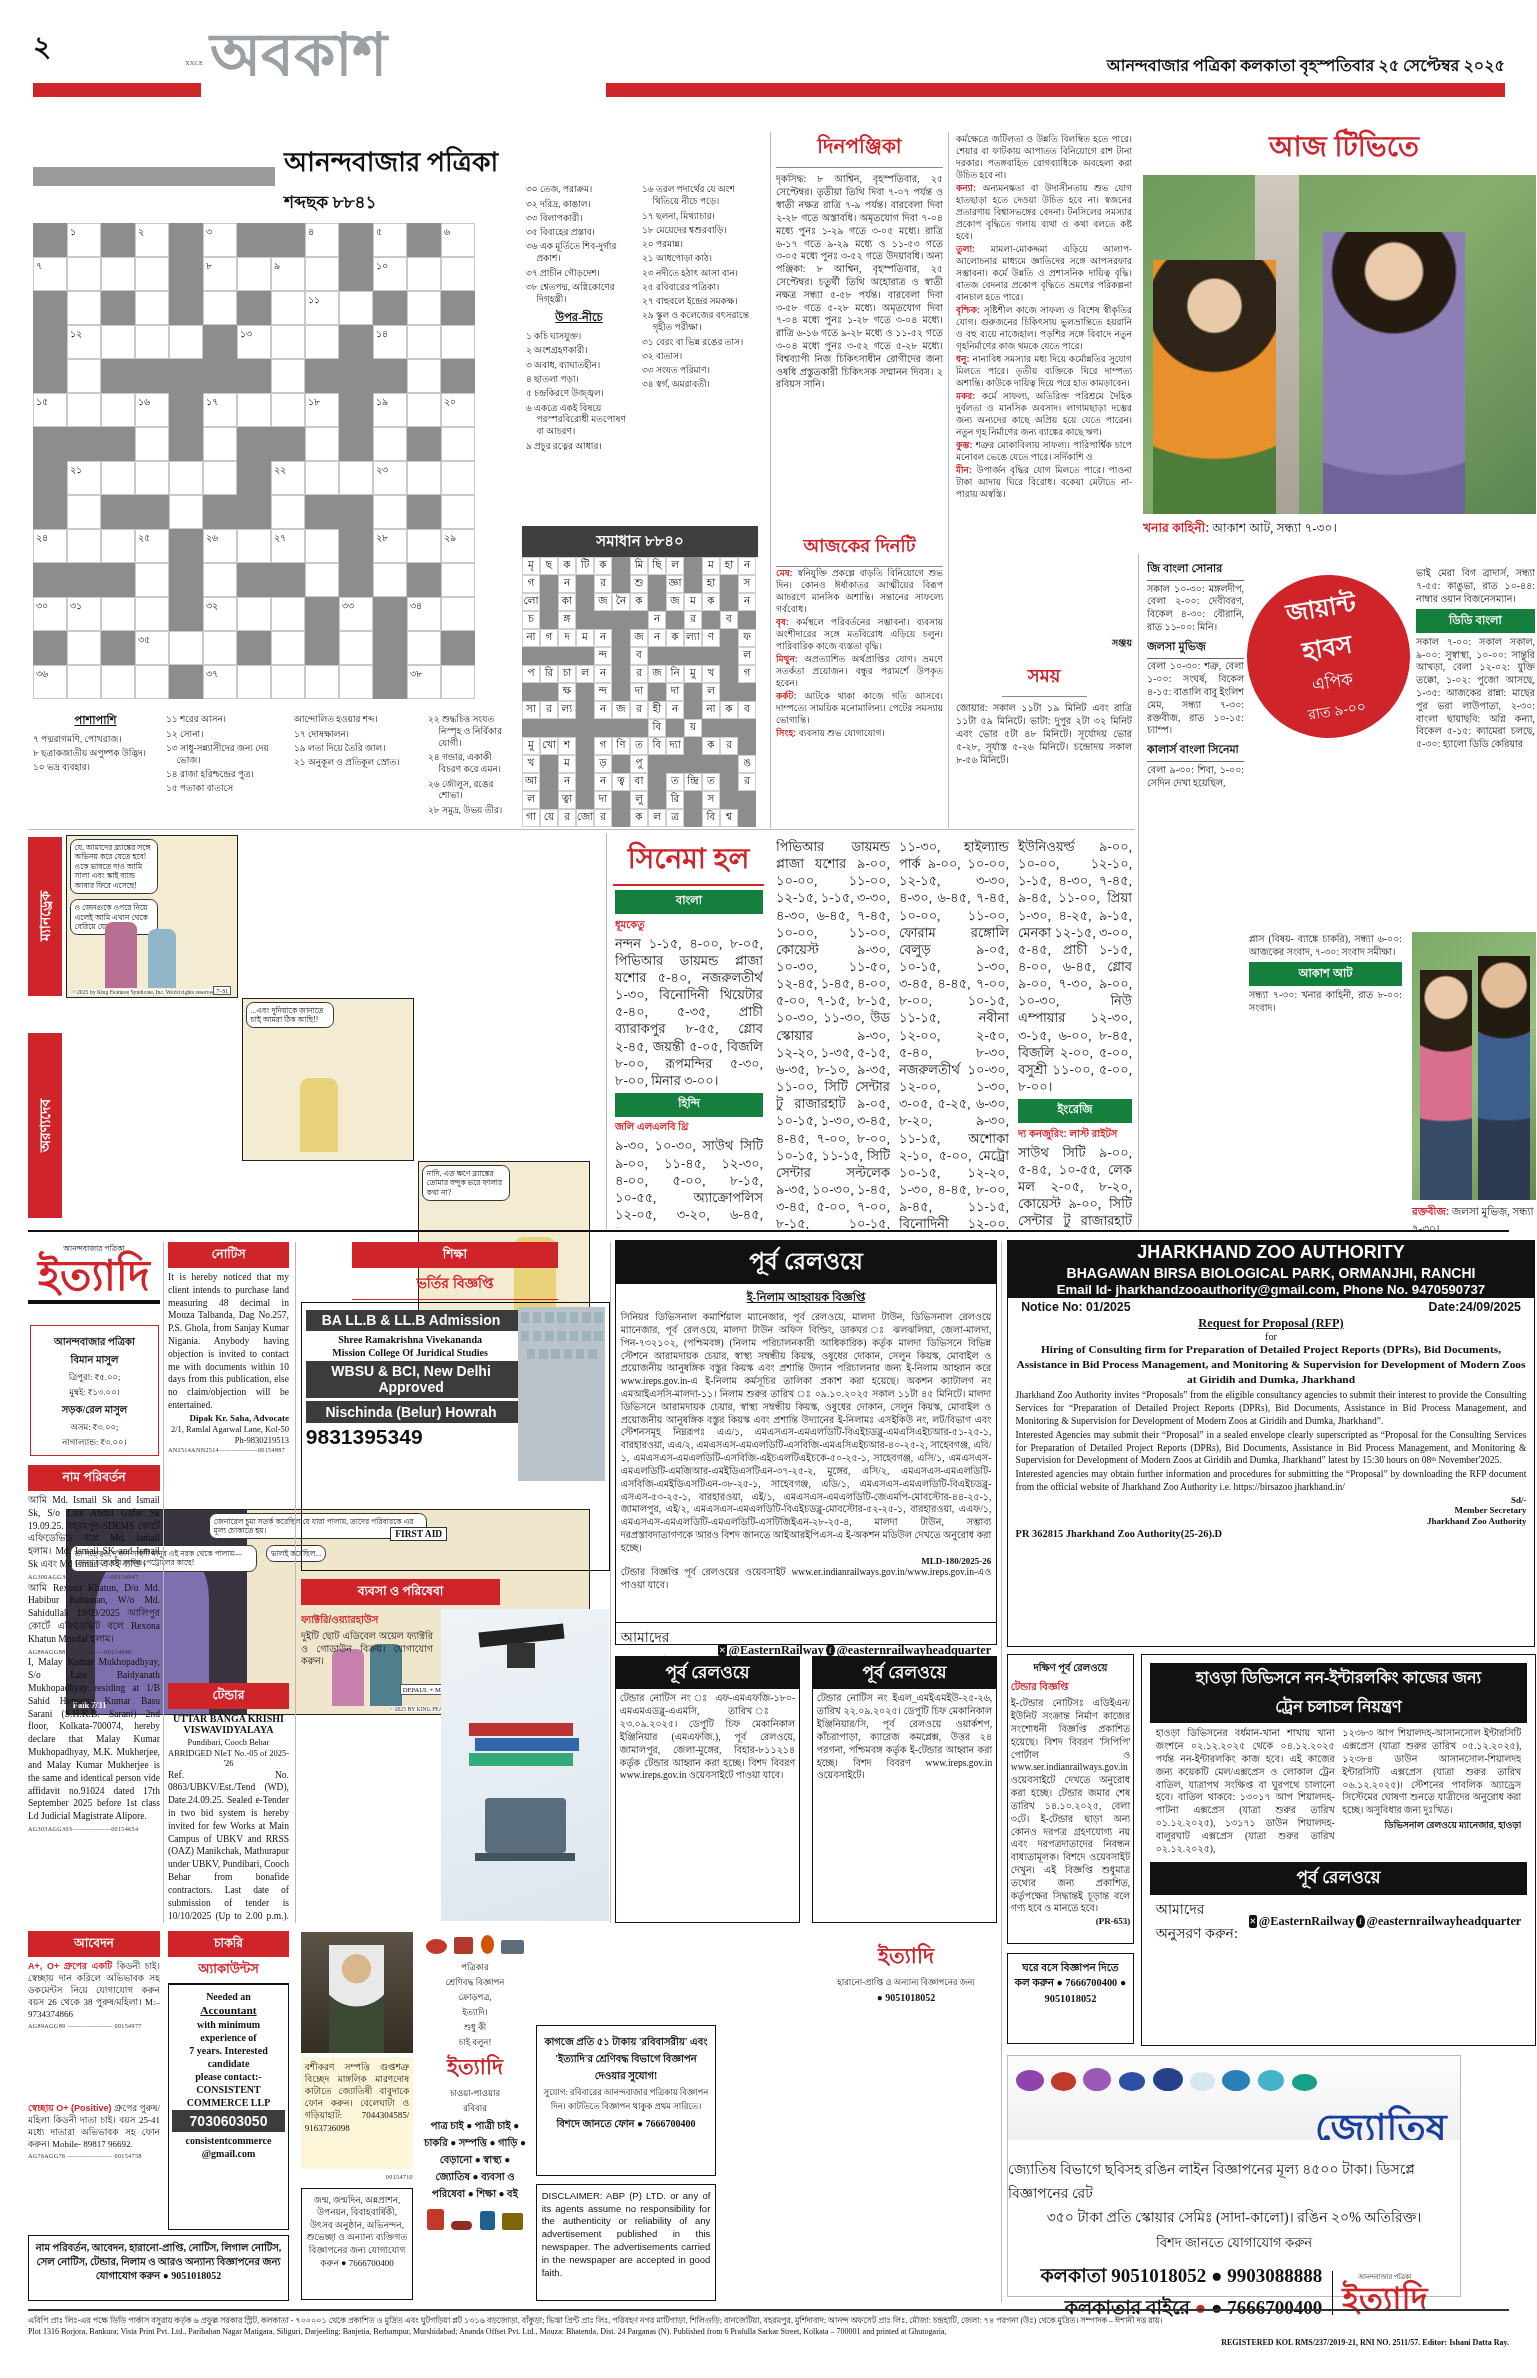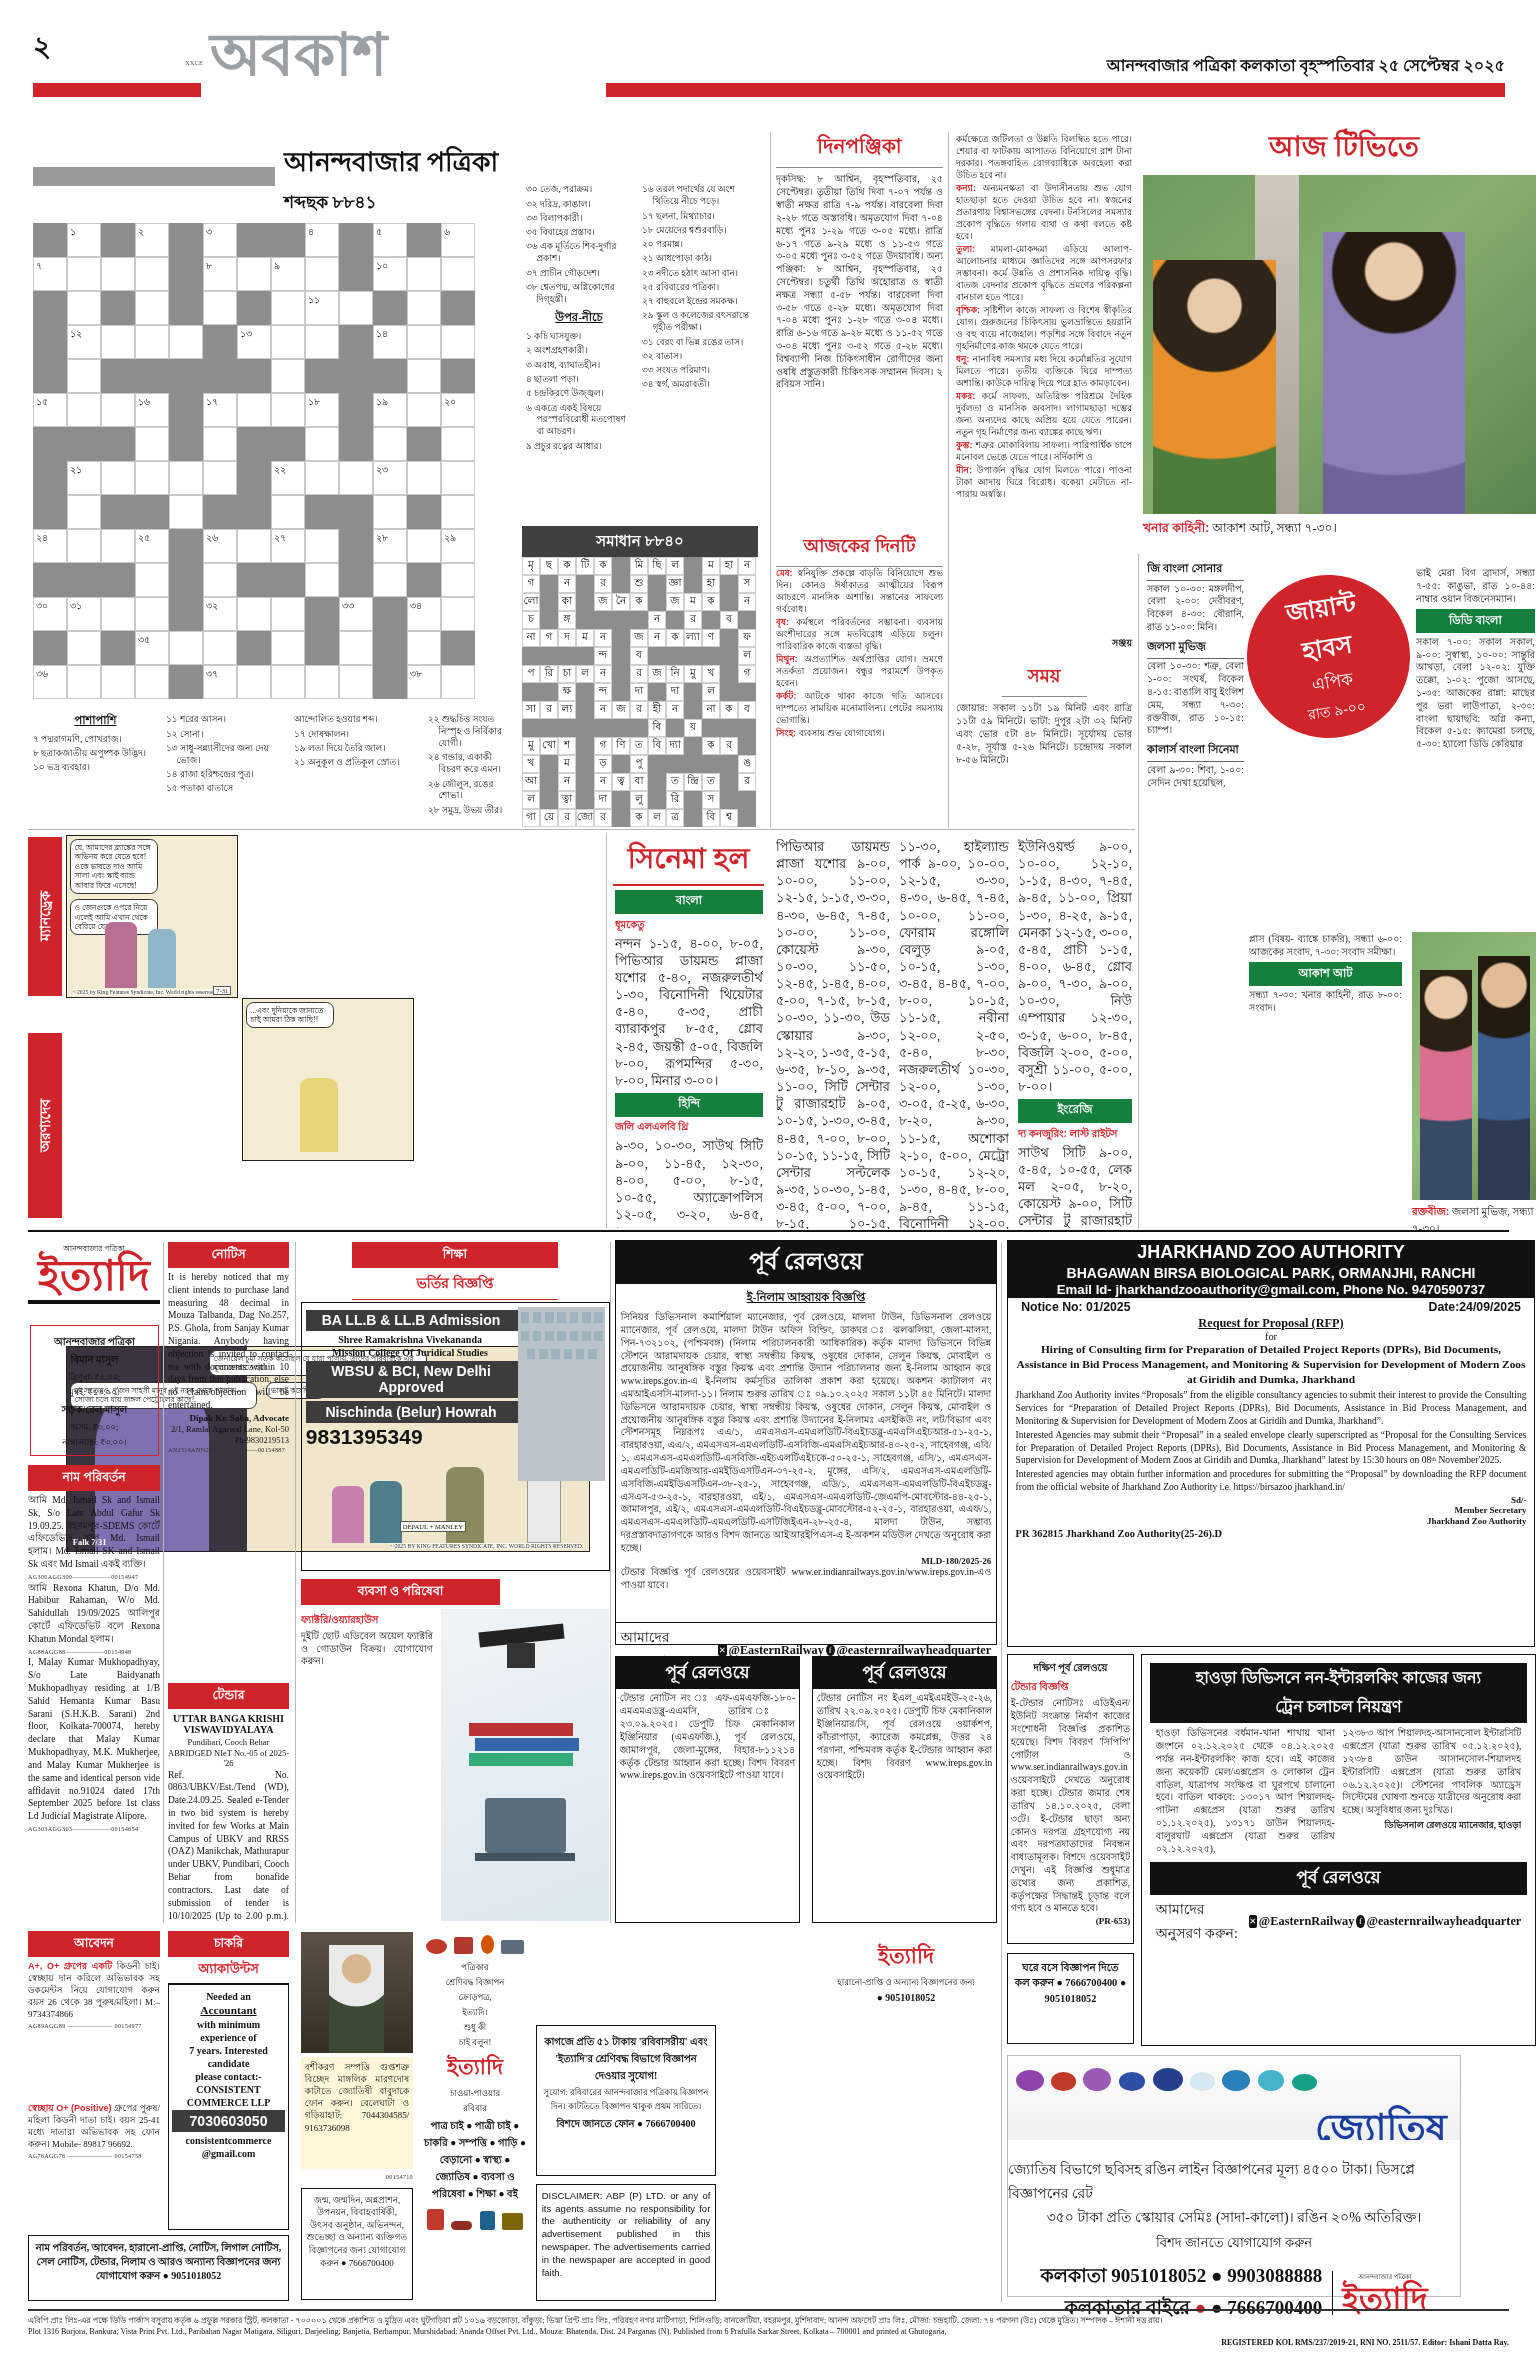--- a/index.html
+++ b/index.html
@@ -695,20 +695,24 @@
     <div class="bubble">ও জেনগুকে ওপরে নিয়ে এলেই আমি এখান থেকে বেরিয়ে যেতে চাই!</div>
     <div class="abs" style="left:38px;bottom:9.5px;width:32px;height:66px;background:#b86f94;border-radius:7.6px 7.6px 0 0"></div>
     <div class="abs" style="left:81px;bottom:9.5px;width:28px;height:59px;background:#8fb6c9;border-radius:7.6px 7.6px 0 0"></div>
     <div class="cnote">©2025 by King Features Syndicate, Inc. World rights reserved.</div>
     <div class="ctag">7-31</div>
   </div>
   <div class="abs panel" style="left:242px;top:835px;width:172px;height:163px">
     <div class="bubble">...এবং দুনিয়াকে জানাতে চাই আমরা ঠিক আছি!!</div>
     <div class="abs" style="left:57px;bottom:7.6px;width:38px;height:74px;background:#e8d27a;border-radius:9.5px 9.5px 0 0"></div>
   </div>
+  <div class="abs panel" style="left:418px;top:835px;width:172px;height:163px">
+    <div class="bubble">নাদি, এত ক্ষণে ব্ল্যাঙ্কের তোমার বন্দুক ভরে ফালার কথা না?</div>
+    <div class="abs" style="left:95px;bottom:7.6px;width:42px;height:78px;background:#e8d27a;border-radius:9.5px 9.5px 0 0"></div>
+  </div>
 
   <div class="abs clabel" style="left:28px;top:1033px;width:34px;height:185px">অরণ্যদেব</div>
   <div class="abs panel" style="left:66px;top:1020px;width:524px;height:206px;background:#efe6cc">
     <div class="abs" style="left:0;top:0;width:180px;height:206px;background:#3a3340"></div>
     <div class="abs" style="left:28px;top:38px;width:114px;height:168px;background:#7e6fae;border-radius:40% 30% 0 0"></div>
     <div class="bubble" style="margin-left:142px;max-width:40%">জেনারেল চুমা সতর্ক করেছিল যে যারা পালায়, তাদের পরিবারকে এর মূল্য চোকাতে হয়।</div>
     <div class="bubble" style="max-width:34%">তা সত্ত্বেও, দু'জন সাহসী মানুষ ওই নরক থেকে পালায়— সোজা চলে যায় জঙ্গল পেট্রোলের কাছে!</div>
     <div class="bubble" style="max-width:12%">ভালই করেছিল...</div>
     <div class="abs" style="right:142px;top:17px;font-size:9.5px;font-weight:bold;background:#fff;border:0.9px solid #333;padding:0.9px 3.8px">FIRST AID</div>
     <div class="abs" style="left:265px;bottom:7.6px;width:32px;height:57px;background:#c77fae;border-radius:7.6px 7.6px 0 0"></div>

